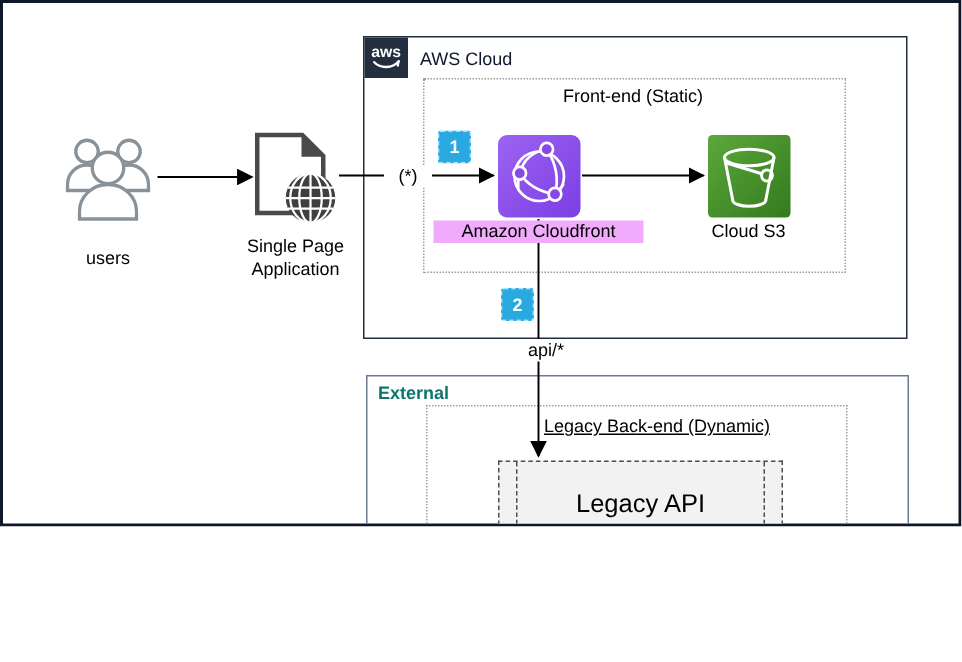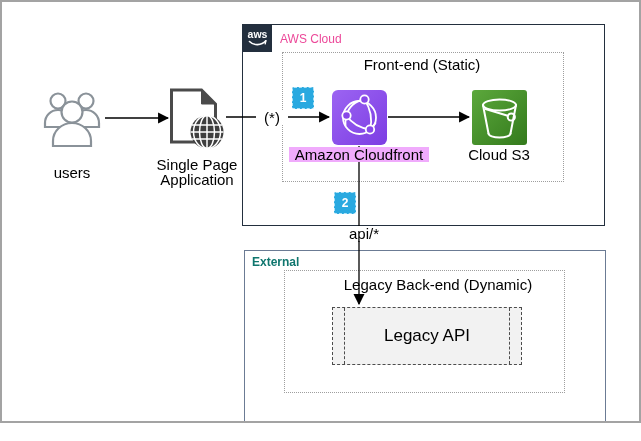--- a/index.html
+++ b/index.html
@@ -1,32 +1,32 @@
 <!DOCTYPE html>
 <html><head>
 <meta charset="utf-8">
 <style>
   html,body{margin:0;padding:0;background:#fff;}
   #canvas{
-    position:relative;width:641px;height:423px;background:#ffffff;
-    border:2px solid #a3a3a3;box-sizing:border-box;overflow:hidden;
+    position:relative;width:641px;height:351px;background:#ffffff;
+    border:2px solid #0f172a;box-sizing:border-box;overflow:hidden;
     font-family:"Liberation Sans",sans-serif;color:#000;
   }
   .abs{position:absolute;}
-  .lbl{font-size:15px;line-height:15px;text-align:center;white-space:nowrap;}
+  .lbl{font-size:12px;line-height:15px;text-align:center;white-space:nowrap;}
   
   .aws-cloud{left:240px;top:22px;width:361px;height:200px;border:1px solid #232F3E;}
   .aws-tab{left:0;top:0;width:29px;height:27px;background:#232F3E;}
-  .aws-title{left:37px;top:7px;font-size:12px;color:#ec4899;}
+  .aws-title{left:37px;top:7px;font-size:12px;color:#0f172a;}
   .frontend{left:280px;top:50px;width:280px;height:128px;border:1px dotted #9E9E9E;}
   .frontend-lbl{left:280px;top:55px;width:280px;}
   .external{left:242px;top:248px;width:360px;height:171px;border:1px solid #6B7B94;}
   .external-lbl{left:250px;top:253px;font-weight:bold;color:#0f766e;font-size:12px;}
   .legacy-backend{left:282px;top:268px;width:279px;height:121px;border:1px dotted #9E9E9E;}
-  .legacy-backend-lbl{left:296px;top:275px;width:280px;}
+  .legacy-backend-lbl{left:296px;top:275px;width:280px;text-decoration:underline;}
   .legacy-api{left:330px;top:305px;width:190px;height:58px;background:#F2F2F2;border:1px dashed #4D4D4D;box-sizing:border-box;}
   .legacy-api .inner-l{position:absolute;left:11px;top:0;height:100%;border-left:1px dashed #4D4D4D;}
   .legacy-api .inner-r{position:absolute;right:11px;top:0;height:100%;border-left:1px dashed #4D4D4D;}
   .legacy-api .cap{position:absolute;left:0;top:0;width:100%;height:100%;display:flex;align-items:center;justify-content:center;font-size:17px;}
   
   .badge{width:22px;height:22px;background:#29A9E0;border:1px dashed #AEE3F8;border-radius:2px;
          box-sizing:border-box;color:#fff;font-weight:bold;font-size:12px;
          display:flex;align-items:center;justify-content:center;}
   .badge1{left:290px;top:85px;}
   .badge2{left:332px;top:190px;}

